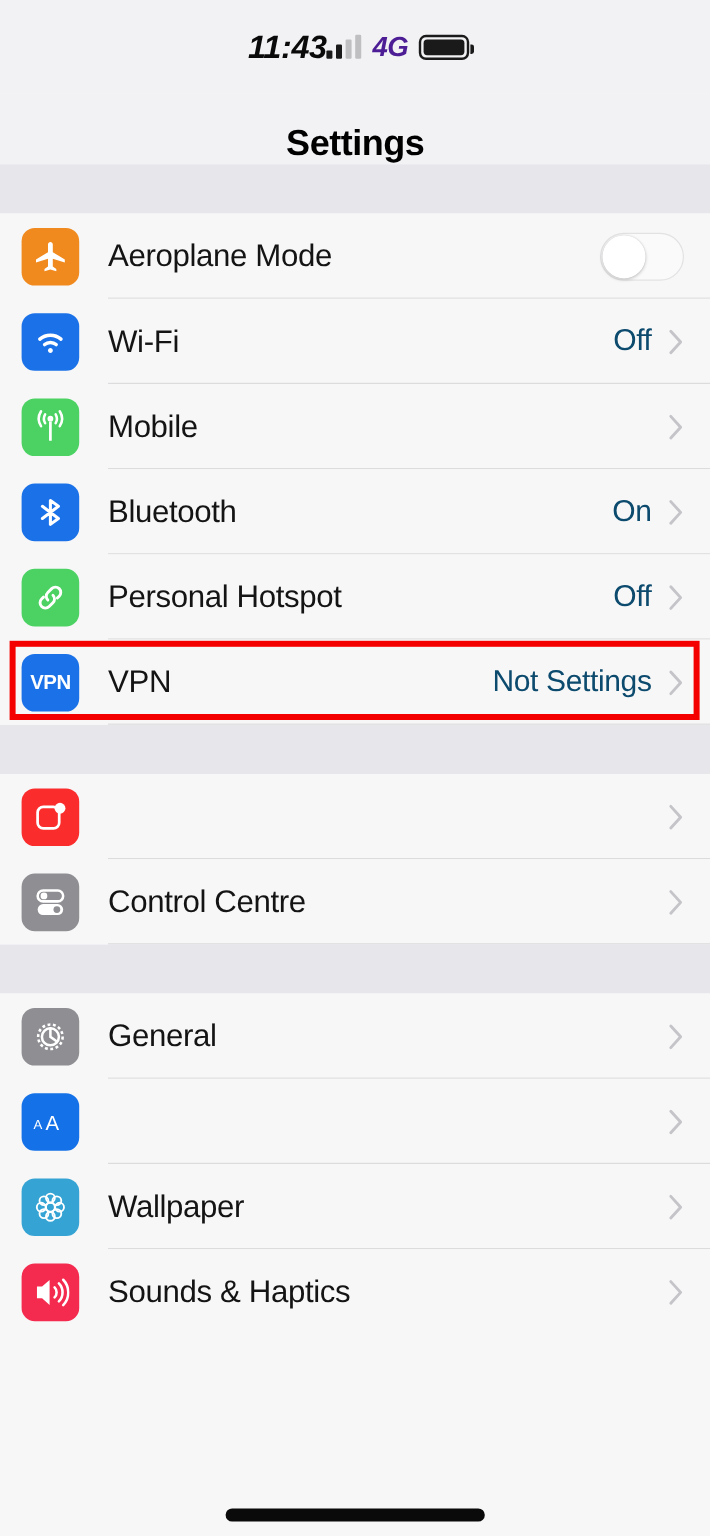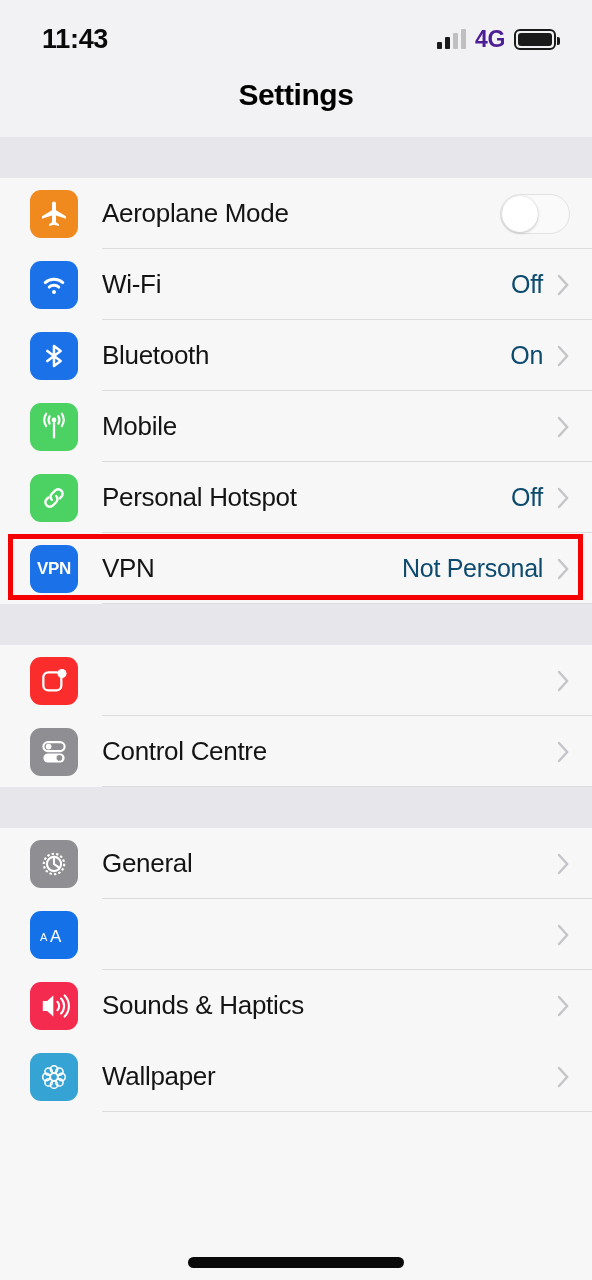--- a/index.html
+++ b/index.html
@@ -8,48 +8,49 @@
     font-family:"Liberation Sans", sans-serif;
     background:#F7F7F7;
     -webkit-font-smoothing:antialiased;
     overflow:hidden;
   }
   .phone { position:relative; width:592px; height:1280px; background:#F7F7F7; }
 
   
   .statusbar {
     position:relative; height:78px; background:#F2F2F4;
-    display:flex; align-items:center; justify-content:space-between;
+    display:flex; align-items:center; justify-content:center;
     padding:0 36px 0 42px;
+    font-style:italic;
   }
   .status-time { font-size:27px; font-weight:bold; color:#0A0A0A; letter-spacing:-0.3px; }
   .status-right { display:flex; align-items:center; gap:9px; }
   .signal { display:flex; align-items:flex-end; gap:3px; height:20px; }
   .signal i { display:block; width:5px; border-radius:1px; background:#1A1A1A; }
   .signal i.b1 { height:7px; }
   .signal i.b2 { height:12px; }
   .signal i.b3 { height:16px; background:#BFBFC2; }
   .signal i.b4 { height:20px; background:#BFBFC2; }
   .net-label { font-size:23px; font-weight:bold; color:#4c1d95; letter-spacing:-0.4px; }
   .battery { position:relative; width:42px; height:21px; border:2.5px solid #1A1A1A;
              border-radius:6px; padding:2px; }
   .battery .fill { height:100%; background:#1A1A1A; border-radius:3px; }
   .battery:after { content:""; position:absolute; right:-6px; top:6px; width:3px; height:8px;
                    background:#1A1A1A; border-radius:0 2px 2px 0; }
 
   
-  .navbar { height:59px; background:#F2F2F4; display:flex; align-items:flex-start; justify-content:center; }
+  .navbar { height:59px; background:#F2F2F4; display:flex; align-items:flex-end; justify-content:center; }
   .nav-title { font-size:30px; font-weight:bold; color:#000; letter-spacing:-0.4px; }
 
   
   .group-gap { height:41px; background:#E6E6EB; }
   .group { background:#F7F7F7; }
   .row {
     position:relative; display:flex; align-items:center;
-    height:71px; background:#F7F7F7; padding-left:18px; padding-right:22px;margin-left:12px;
+    height:71px; background:#F7F7F7; padding-left:18px; padding-right:22px;
   }
   .row .sep {
     position:absolute; left:90px; right:0; bottom:0; height:1px; background:#DCDCDE;
   }
   .icon {
     width:48px; height:48px; border-radius:11px; flex:0 0 48px;
     display:flex; align-items:center; justify-content:center;
     overflow:hidden;
   }
   .icon svg { display:block; }
@@ -134,55 +135,55 @@
             <div class="value">Off</div>
             <div class="chev">
               <svg viewBox="0 0 13 22">
                 <path fill="none" stroke="#C4C4C9" stroke-width="2.4" stroke-linecap="round" stroke-linejoin="round" d="M2 2l8.2 9L2 20"></path>
               </svg>
             </div>
           </div>
           <div class="sep"></div>
         </div>
         <div class="row">
-          <div class="icon" style="background: rgb(27, 114, 232);">
-            <svg width="32" height="32" viewBox="0 0 24 24">
-              <path fill="none" stroke="#fff" stroke-width="1.9" stroke-linejoin="round" stroke-linecap="round" d="M7 8.2l10 7.6L12 19.5V4.5l5 3.7L7 15.8"></path>
-            </svg>
-          </div>
-          <div class="label">Bluetooth</div>
-          <div class="right">
-            <div class="value">On</div>
-            <div class="chev">
-              <svg viewBox="0 0 13 22">
-                <path fill="none" stroke="#C4C4C9" stroke-width="2.4" stroke-linecap="round" stroke-linejoin="round" d="M2 2l8.2 9L2 20"></path>
-              </svg>
-            </div>
-          </div>
-          <div class="sep"></div>
-        </div>
-        <div class="row">
           <div class="icon" style="background: rgb(76, 210, 99);">
             <svg width="34" height="34" viewBox="0 0 24 24">
               <circle cx="12" cy="7" r="1.7" fill="#fff"></circle>
               <path fill="#fff" d="M11.2 8.6h1.6V20h-1.6z"></path>
               <path fill="none" stroke="#fff" stroke-width="1.5" stroke-linecap="round" d="M8.9 4.4a5.2 5.2 0 000 5.2M15.1 4.4a5.2 5.2 0 010 5.2M6.5 2.6a8.2 8.2 0 000 8.8M17.5 2.6a8.2 8.2 0 010 8.8"></path>
             </svg>
           </div>
           <div class="label">Mobile</div>
           <div class="right">
             <div class="chev">
               <svg viewBox="0 0 13 22">
                 <path fill="none" stroke="#C4C4C9" stroke-width="2.4" stroke-linecap="round" stroke-linejoin="round" d="M2 2l8.2 9L2 20"></path>
               </svg>
             </div>
           </div>
           <div class="sep"></div>
         </div>
         <div class="row">
+          <div class="icon" style="background: rgb(27, 114, 232);">
+            <svg width="32" height="32" viewBox="0 0 24 24">
+              <path fill="none" stroke="#fff" stroke-width="1.9" stroke-linejoin="round" stroke-linecap="round" d="M7 8.2l10 7.6L12 19.5V4.5l5 3.7L7 15.8"></path>
+            </svg>
+          </div>
+          <div class="label">Bluetooth</div>
+          <div class="right">
+            <div class="value">On</div>
+            <div class="chev">
+              <svg viewBox="0 0 13 22">
+                <path fill="none" stroke="#C4C4C9" stroke-width="2.4" stroke-linecap="round" stroke-linejoin="round" d="M2 2l8.2 9L2 20"></path>
+              </svg>
+            </div>
+          </div>
+          <div class="sep"></div>
+        </div>
+        <div class="row">
           <div class="icon" style="background: rgb(76, 210, 99);">
             <svg width="32" height="32" viewBox="0 0 24 24">
               <path fill="none" stroke="#fff" stroke-width="1.8" stroke-linecap="round" d="M13.6 10.5a3.3 3.3 0 010 4.7l-2.4 2.4a3.3 3.3 0 11-4.7-4.7l1.2-1.2"></path>
               <path fill="none" stroke="#fff" stroke-width="1.8" stroke-linecap="round" d="M10.4 13.5a3.3 3.3 0 010-4.7l2.4-2.4a3.3 3.3 0 114.7 4.7l-1.2 1.2"></path>
             </svg>
           </div>
           <div class="label">Personal Hotspot</div>
           <div class="right">
             <div class="value">Off</div>
             <div class="chev">
@@ -192,21 +193,21 @@
             </div>
           </div>
           <div class="sep"></div>
         </div>
         <div class="row">
           <div class="icon" style="background: rgb(27, 114, 232);">
             <span class="vpn-text">VPN</span>
           </div>
           <div class="label">VPN</div>
           <div class="right">
-            <div class="value">Not Personal</div>
+            <div class="value">Not Settings</div>
             <div class="chev">
               <svg viewBox="0 0 13 22">
                 <path fill="none" stroke="#C4C4C9" stroke-width="2.4" stroke-linecap="round" stroke-linejoin="round" d="M2 2l8.2 9L2 20"></path>
               </svg>
             </div>
           </div>
           <div class="sep"></div>
         </div>
       </div>
       <div class="group-gap"></div>
@@ -277,36 +278,20 @@
             </svg>
           </div>
           <div class="right">
             <div class="chev">
               <svg viewBox="0 0 13 22">
                 <path fill="none" stroke="#C4C4C9" stroke-width="2.4" stroke-linecap="round" stroke-linejoin="round" d="M2 2l8.2 9L2 20"></path>
               </svg>
             </div>
           </div>
           <div class="sep"></div>
-        </div>
-        <div class="row last">
-          <div class="icon" style="background: rgb(244, 42, 78);">
-            <svg width="32" height="32" viewBox="0 0 24 24">
-              <path fill="#fff" d="M11.5 4.2L6.8 8.3H3.6v7.4h3.2l4.7 4.1z"></path>
-              <path fill="none" stroke="#fff" stroke-width="1.6" stroke-linecap="round" d="M14.6 8.9a4.4 4.4 0 010 6.2M17.3 6.4a8 8 0 010 11.2M20 4.1a11.4 11.4 0 010 15.8"></path>
-            </svg>
-          </div>
-          <div class="label">Sounds &amp; Haptics</div>
-          <div class="right">
-            <div class="chev">
-              <svg viewBox="0 0 13 22">
-                <path fill="none" stroke="#C4C4C9" stroke-width="2.4" stroke-linecap="round" stroke-linejoin="round" d="M2 2l8.2 9L2 20"></path>
-              </svg>
-            </div>
-          </div>
         </div>
         <div class="row">
           <div class="icon" style="background: rgb(53, 163, 212);">
             <svg width="34" height="34" viewBox="0 0 24 24">
               <g fill="none" stroke="#fff" stroke-width="1.1">
                 <circle cx="12" cy="12" r="2.6"></circle>
                 <circle cx="12" cy="6.6" r="2.6"></circle>
                 <circle cx="12" cy="17.4" r="2.6"></circle>
                 <circle cx="6.6" cy="12" r="2.6"></circle>
                 <circle cx="17.4" cy="12" r="2.6"></circle>
@@ -320,18 +305,34 @@
           <div class="label">Wallpaper</div>
           <div class="right">
             <div class="chev">
               <svg viewBox="0 0 13 22">
                 <path fill="none" stroke="#C4C4C9" stroke-width="2.4" stroke-linecap="round" stroke-linejoin="round" d="M2 2l8.2 9L2 20"></path>
               </svg>
             </div>
           </div>
           <div class="sep"></div>
         </div>
+        <div class="row last">
+          <div class="icon" style="background: rgb(244, 42, 78);">
+            <svg width="32" height="32" viewBox="0 0 24 24">
+              <path fill="#fff" d="M11.5 4.2L6.8 8.3H3.6v7.4h3.2l4.7 4.1z"></path>
+              <path fill="none" stroke="#fff" stroke-width="1.6" stroke-linecap="round" d="M14.6 8.9a4.4 4.4 0 010 6.2M17.3 6.4a8 8 0 010 11.2M20 4.1a11.4 11.4 0 010 15.8"></path>
+            </svg>
+          </div>
+          <div class="label">Sounds &amp; Haptics</div>
+          <div class="right">
+            <div class="chev">
+              <svg viewBox="0 0 13 22">
+                <path fill="none" stroke="#C4C4C9" stroke-width="2.4" stroke-linecap="round" stroke-linejoin="round" d="M2 2l8.2 9L2 20"></path>
+              </svg>
+            </div>
+          </div>
+        </div>
       </div>
     </div>
 
   <div class="highlight-box"></div>
   <div class="home-indicator"></div>
 </div>
 
 </body></html>

